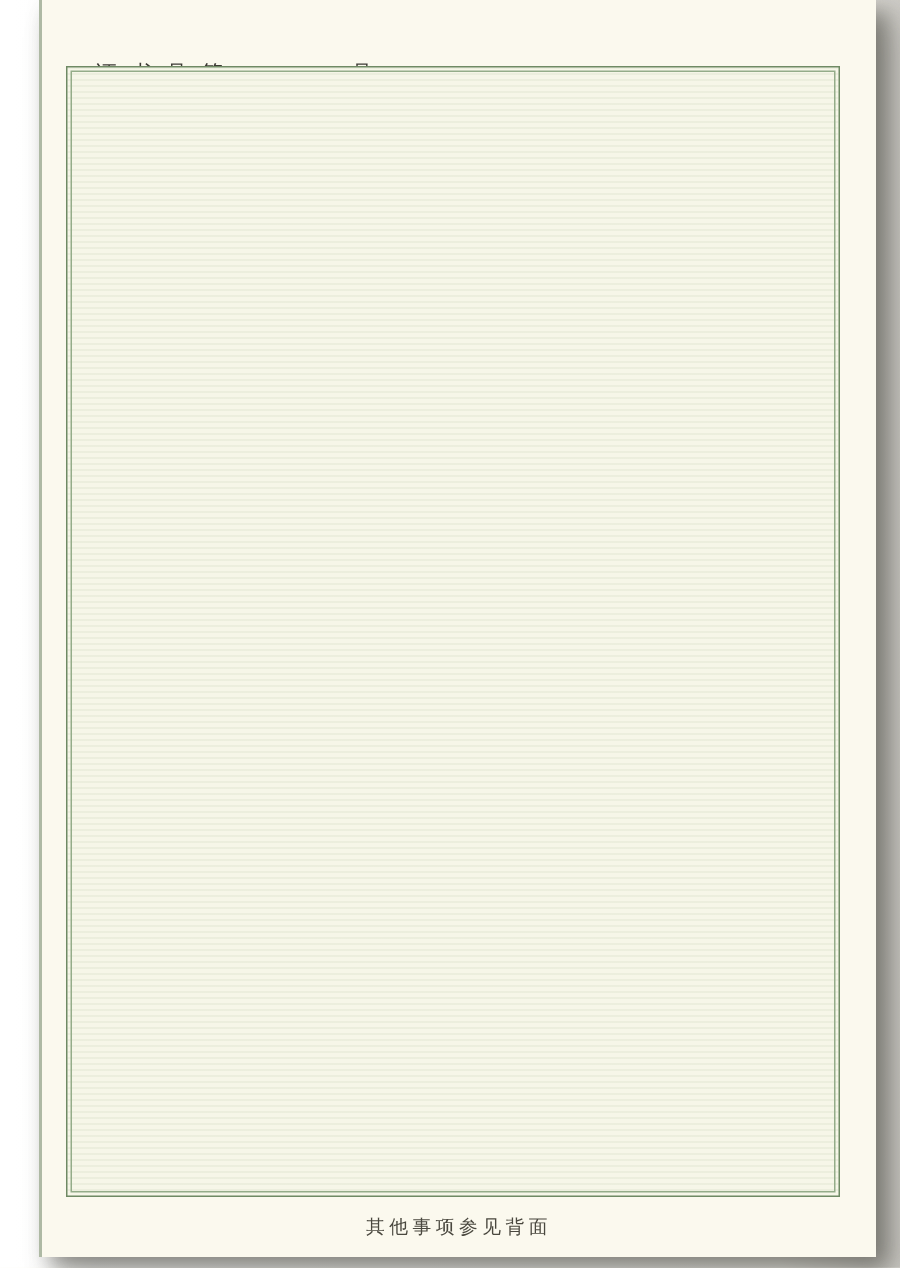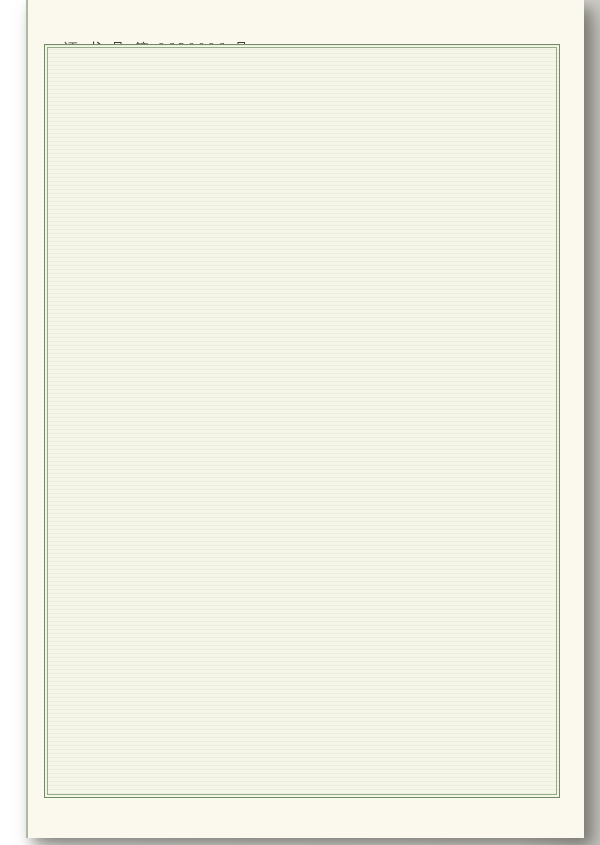--- a/index.html
+++ b/index.html
@@ -397,13 +397,14 @@
       <path d="M62,129 C72,122 88,124 97,133"></path>
       <path d="M77,110 C88,101 102,104 108,113"></path>
       <circle cx="50" cy="101" r="2.2"></circle>
       <circle cx="57" cy="108" r="2.2"></circle>
       <path d="M20,60 C28,62 32,70 28,78"></path>
     </g>
   </svg>
 
   <div class="frame"></div>
 
+  <div class="back-note">其他事项参见背面</div>
 </div>
 
 </body></html>

